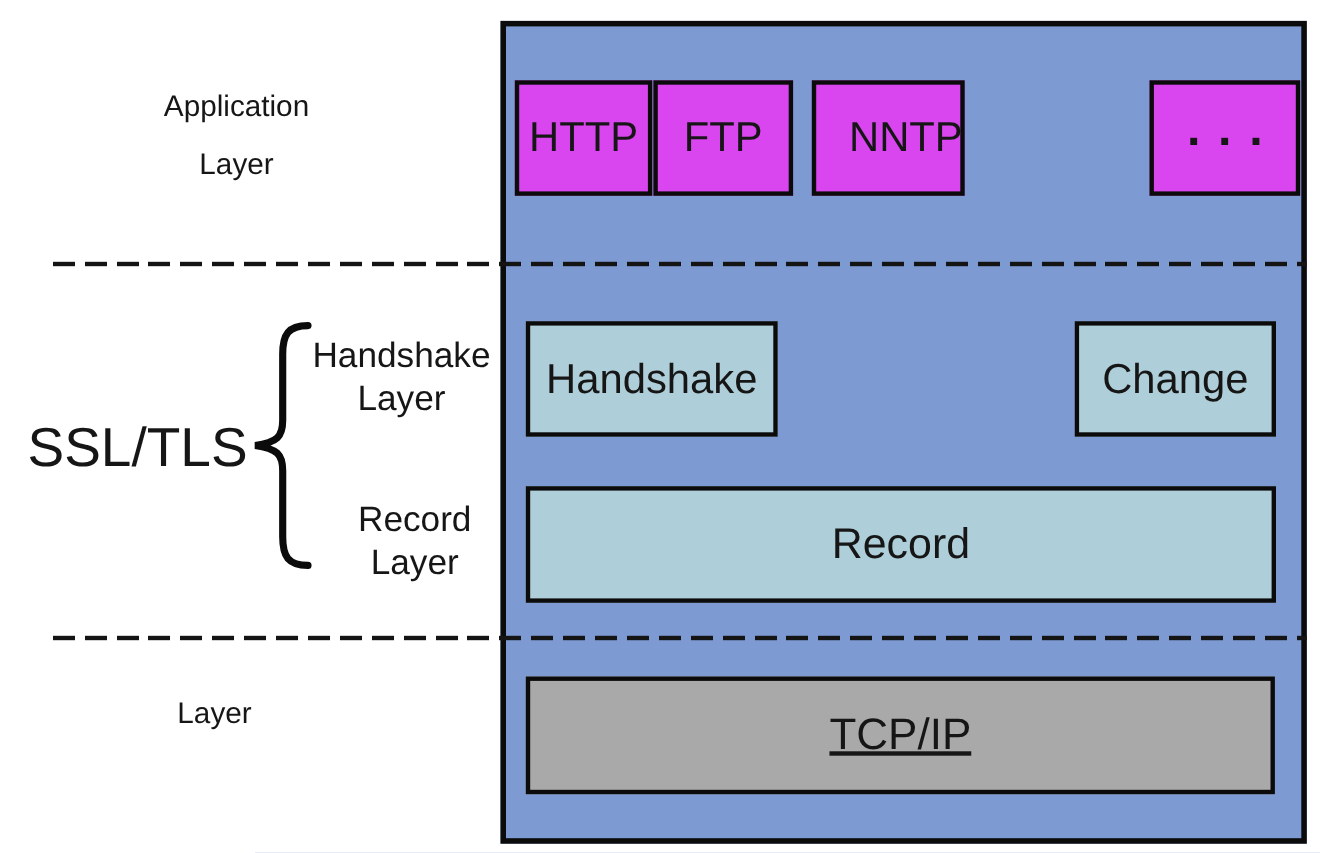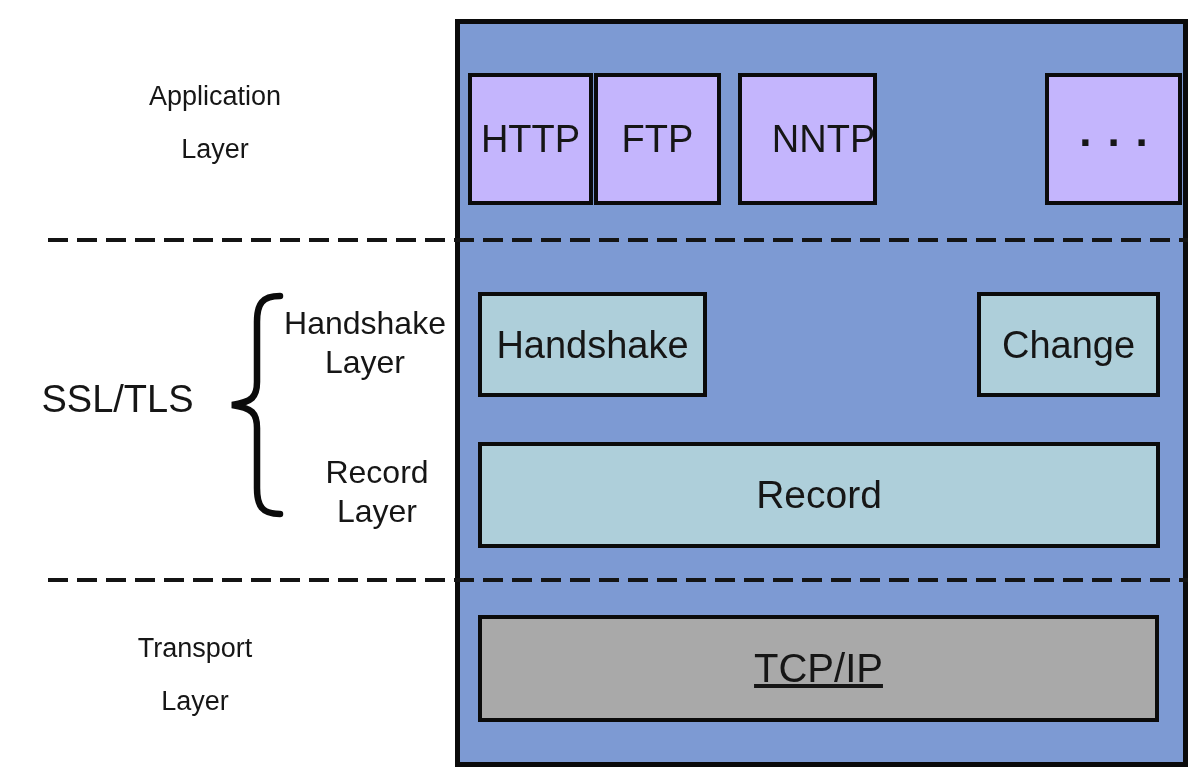--- a/index.html
+++ b/index.html
@@ -20,21 +20,21 @@
     border:5px solid #0b0b0b;
   }
   
   .pbox{
     position:absolute;
     box-sizing:border-box;
     border:4px solid #0b0b0b;
     display:flex;align-items:center;justify-content:center;
     text-align:center;
   }
-  .app-box{background:#c4b5fd;top:73px;height:132px;font-size:38px;text-align:center;}
+  .app-box{background:#d946ef;top:73px;height:105px;font-size:38px;text-align:center;}
   .ssl-box{background:#aecfda;top:292px;height:105px;font-size:38px;line-height:44px;}
   .record-box{background:#aecfda;left:478px;top:442px;width:682px;height:106px;font-size:39px;}
   .tcp-box{background:#a9a9a9;left:478px;top:615px;width:681px;height:107px;font-size:40px;text-decoration:underline;}
 
   .app-box.b1{left:468px;width:125px;}
   .app-box.b2{left:594px;width:127px;}
   .app-box.b3{left:738px;width:139px;padding-left:32px;}
   .app-box.b4{left:890px;width:140px;}
   .app-box.b5{left:1045px;width:137px;}
   .dots-label{font-weight:700;font-size:44px;letter-spacing:16px;text-indent:16px;transform:translateY(-8px);}
@@ -57,21 +57,21 @@
   .layer-title{
     position:absolute;
     width:300px;
     text-align:center;
     font-size:27px;line-height:53px;
   }
   .app-title{left:65px;top:70px;}
   .transport-title{left:45px;top:622px;}
   .ssl-title{
     position:absolute;left:25px;top:378px;width:185px;
-    text-align:center;font-size:38px;
+    text-align:center;font-size:50px;
   }
   .sub-label{
     position:absolute;width:186px;
     text-align:center;font-size:32px;line-height:39px;
   }
   .handshake-sub{left:272px;top:304px;}
   .record-sub{left:284px;top:453px;}
   .brace{position:absolute;left:222px;top:290px;}
 </style>
 </head>
@@ -99,21 +99,20 @@
     <div>Handshake</div>
     <div>Layer</div>
   </div>
 
   <div class="sub-label record-sub">
     <div>Record</div>
     <div>Layer</div>
   </div>
 
   <div class="layer-title transport-title">
-    <div>Transport</div>
     <div>Layer</div>
   </div>
 
   <div class="pbox app-box b1">
     <span>HTTP</span>
   </div>
   <div class="pbox app-box b2">
     <span>FTP</span>
   </div>
   <div class="pbox app-box b3">

